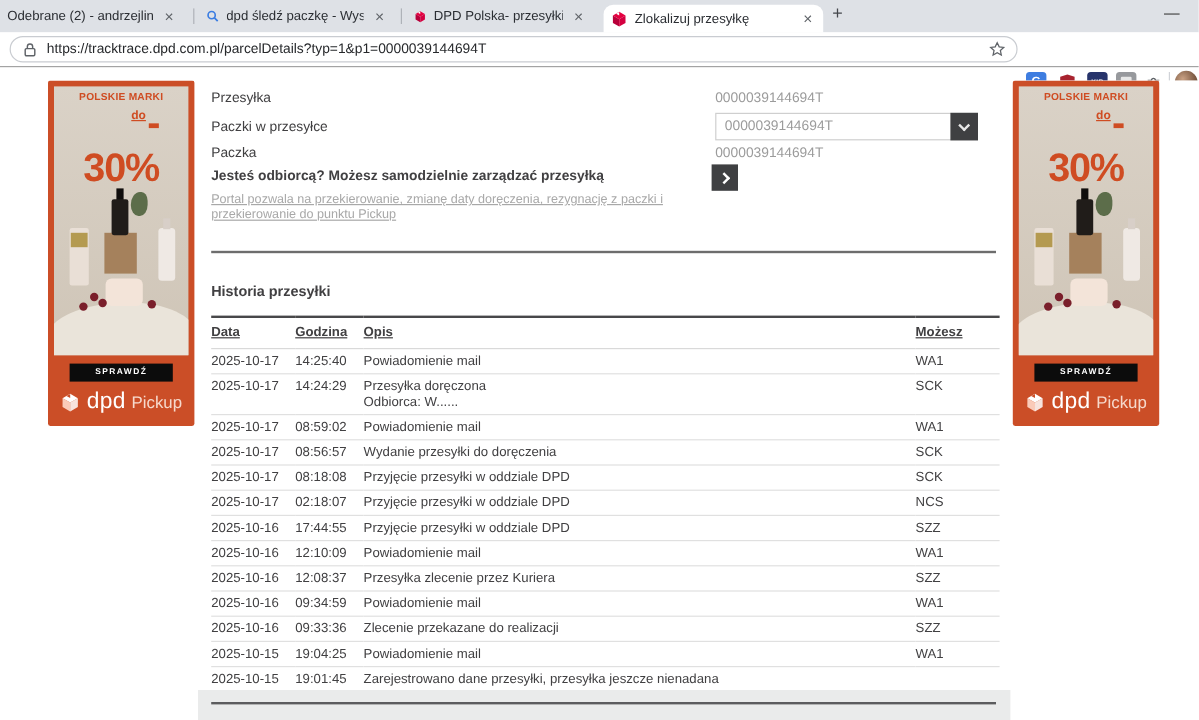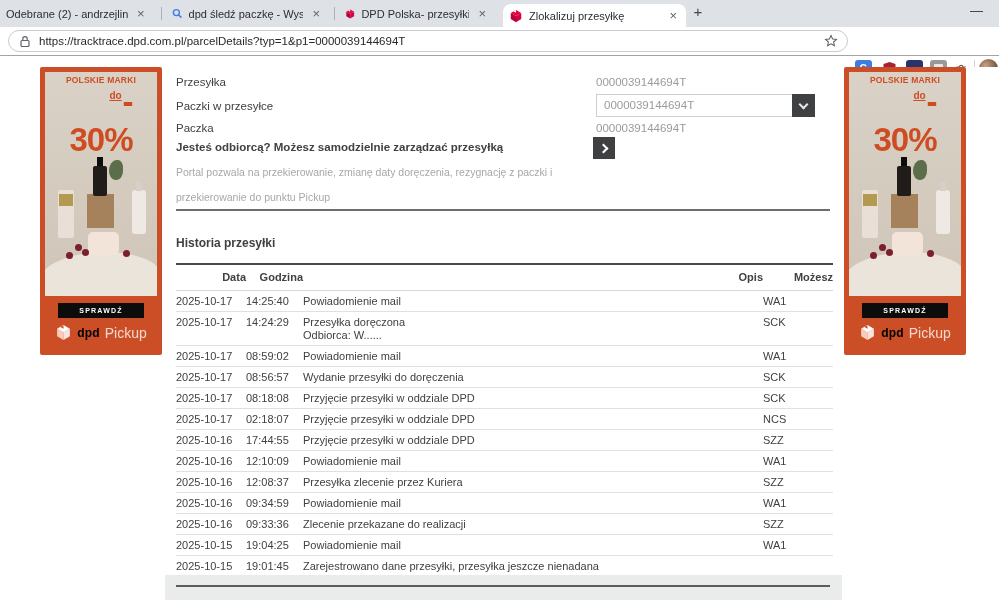--- a/index.html
+++ b/index.html
@@ -62,46 +62,46 @@
   .found-label { left:14px; top:122px; width:14px; height:12px; background:#b49a50; }
   .jar { left:43px; top:160px; width:31px; height:23px; background:#f3e4d9; border-radius:5px; }
   .pump { left:87px; top:118px; width:14px; height:44px; background:#efe9e4; border-radius:3px; }
   .pump-top { left:91px; top:110px; width:6px; height:9px; background:#d8cfc8; }
   .berry { width:7px; height:7px; border-radius:50%; background:#7a1f2b; }
   .check-btn { position:absolute; left:50%; transform:translateX(-50%); top:236px; width:86px; height:15px;
                background:#0c0c0c; color:#fff; font-size:7px; font-weight:bold; letter-spacing:1.2px;
                text-align:center; line-height:15px; }
   .logo-row { position:absolute; top:257px; width:100%; display:flex; justify-content:center;
               align-items:center; gap:5px; }
-  .logo-row .dpd { color:#000000; font-size:12px; font-weight:bold; letter-spacing:.2px; }
+  .logo-row .dpd { color:#ffffff; font-size:19px; font-weight:normal; letter-spacing:.2px; }
   .logo-row .pickup { color:#f6d9cc; font-size:14px; }
 
   
   .content { position:absolute; left:176px; top:0; width:657px; height:544px; font-size:11.5px; color:#414042; }
   .fld-label { position:absolute; left:0;text-align:right; }
   .fld-value { position:absolute; left:420px; color:#9b9b9b; }
   .select-box { position:absolute; left:420px; top:27px; width:219px; height:23px; background:#fff;
                 border:1px solid #cfcfcf; color:#9b9b9b; line-height:21px; padding-left:7px; }
   .select-box .dd-btn { position:absolute; right:-1px; top:-1px; width:23px; height:23px; background:#3f4042;
                         display:flex; align-items:center; justify-content:center; }
   .chev-down { width:7px; height:7px; border-right:2px solid #e8e8e8; border-bottom:2px solid #e8e8e8;
                transform:rotate(45deg); margin-top:-3px; }
   .question { position:absolute; left:0; top:74px; font-weight:bold; }
   .go-btn { position:absolute; left:417px; top:70px; width:22px; height:22px; background:#3f4042;
             display:flex; align-items:center; justify-content:center; }
   .chev-right { width:7px; height:7px; border-right:2px solid #fff; border-top:2px solid #fff;
                 transform:rotate(45deg); margin-right:2px; }
-  .note { position:absolute; left:0; top:93px; width:445px; font-size:10.5px; color:#a8a8a8; line-height:25px; }
+  .note { position:absolute; left:0; top:93px; width:445px; font-size:10.5px; color:#a8a8a8; line-height:13px;text-decoration:underline; }
   .divider { position:absolute; left:0; top:142px; width:654px; border-top:2px solid #6d6d6d; }
   .hist-title { position:absolute; left:0; top:169px; font-size:12px; font-weight:bold; }
 
   table.history { position:absolute; left:0; top:196px; width:657px; border-collapse:collapse;
                   border-top:2px solid #48484a; font-size:11px; color:#414042; }
-  table.history th { text-align:right; font-size:11px; font-weight:bold; padding:6px 0 7px;
-                     border-bottom:1px solid #d9d9d9; }
+  table.history th { text-align:left; font-size:11px; font-weight:bold; padding:6px 0 7px;
+                     border-bottom:1px solid #d9d9d9;text-decoration:underline; }
   table.history td { padding:4px 0 3px; border-bottom:1px solid #e0e0e0; vertical-align:top; line-height:13px; }
   th.c0, td.cell-date { width:70px; }
   th.c1, td.cell-time { width:57px; }
   th.c2, td.cell-description { width:460px; white-space:pre-line; }
   th.c3, td.cell-branch { width:70px; }
 
   
   .gray-block { position:absolute; left:165px; top:508px; width:677px; height:28px; background:#eaebeb; }
   .gray-block .end-line { margin:10px 0 0 11px; width:654px; border-top:2px solid #5c5c5e; }
   .bottom-strip { position:absolute; left:0; top:536px; width:999px; height:8px; background:#dde2e0; }

